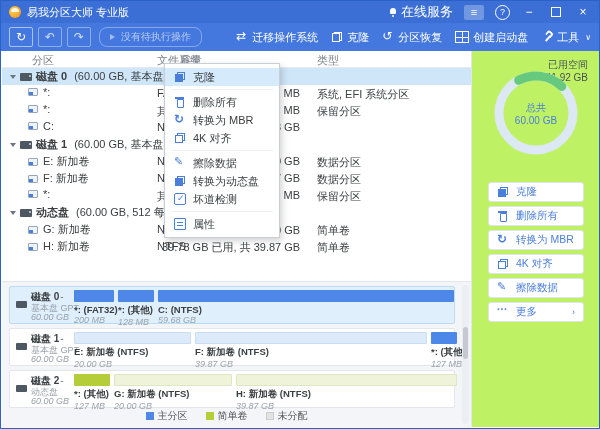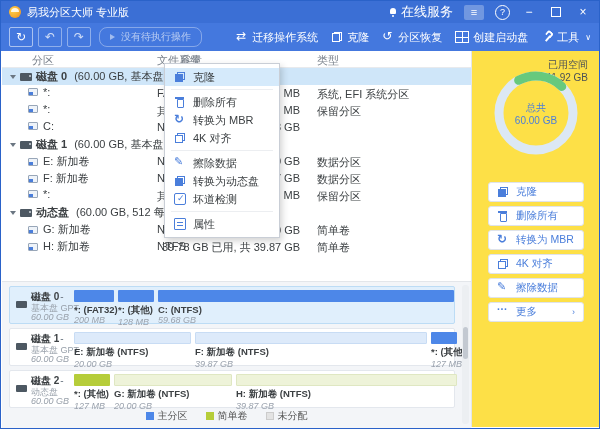--- a/index.html
+++ b/index.html
@@ -73,21 +73,21 @@
   .mi-trash::after{content:"";position:absolute;left:1px;top:1px;width:9px;height:2px;background:currentColor;}
   .mi-convert::before{content:"↻";position:absolute;left:0;top:-2px;font-size:12px;font-weight:bold;}
   .mi-erase::before{content:"✎";position:absolute;left:0;top:-2px;font-size:11px;}
   .mi-check{border:1px solid currentColor;border-radius:2px;}
   .mi-check::before{content:"✓";position:absolute;left:2px;top:-1px;font-size:9px;}
   .mi-props{border:1px solid currentColor;border-radius:1px;}
   .mi-props::before{content:"";position:absolute;left:2px;top:3px;right:2px;height:1px;background:currentColor;box-shadow:0 3px 0 currentColor;}
   .mi-more::before{content:"···";position:absolute;left:0;top:-3px;font-weight:bold;}
 
   
-  .sidebar{position:absolute;left:470px;top:50px;width:129px;bottom:1px;background:#fde047;border-left:1px solid #e2e6ea;box-sizing:border-box;}
+  .sidebar{position:absolute;left:470px;top:50px;width:129px;bottom:1px;background:#bef264;border-left:1px solid #e2e6ea;box-sizing:border-box;}
   .usedlabel{position:absolute;right:12px;top:7px;text-align:right;color:#4a5056;font-size:10px;line-height:13px;}
   .donut{position:absolute;left:50%;transform:translateX(-50%);top:16px;}
   .donutcenter{position:absolute;left:0;right:0;top:50px;text-align:center;color:#4a7edb;font-size:10px;line-height:13px;}
   .sbbtn{position:absolute;left:16px;width:96px;height:20px;border:1px solid #dfe3ea;border-radius:3px;background:#fff;display:flex;align-items:center;gap:7px;padding:0 8px;color:#4a7edb;box-sizing:border-box;font-size:10.5px;}
   .sbchev{margin-left:auto;font-size:9px;}
 
   
   .diskpanel{position:absolute;left:1px;top:280px;width:469px;height:147px;background:#f3f5f8;border-top:1px solid #e3e6ea;box-sizing:border-box;}
   .dcard{position:absolute;left:7px;width:446px;height:38px;background:#fff;border:1px solid #e3e7ed;border-radius:2px;box-sizing:border-box;}
   .dcard.sel{background:#e0effc;border-color:#bcdcf5;}

